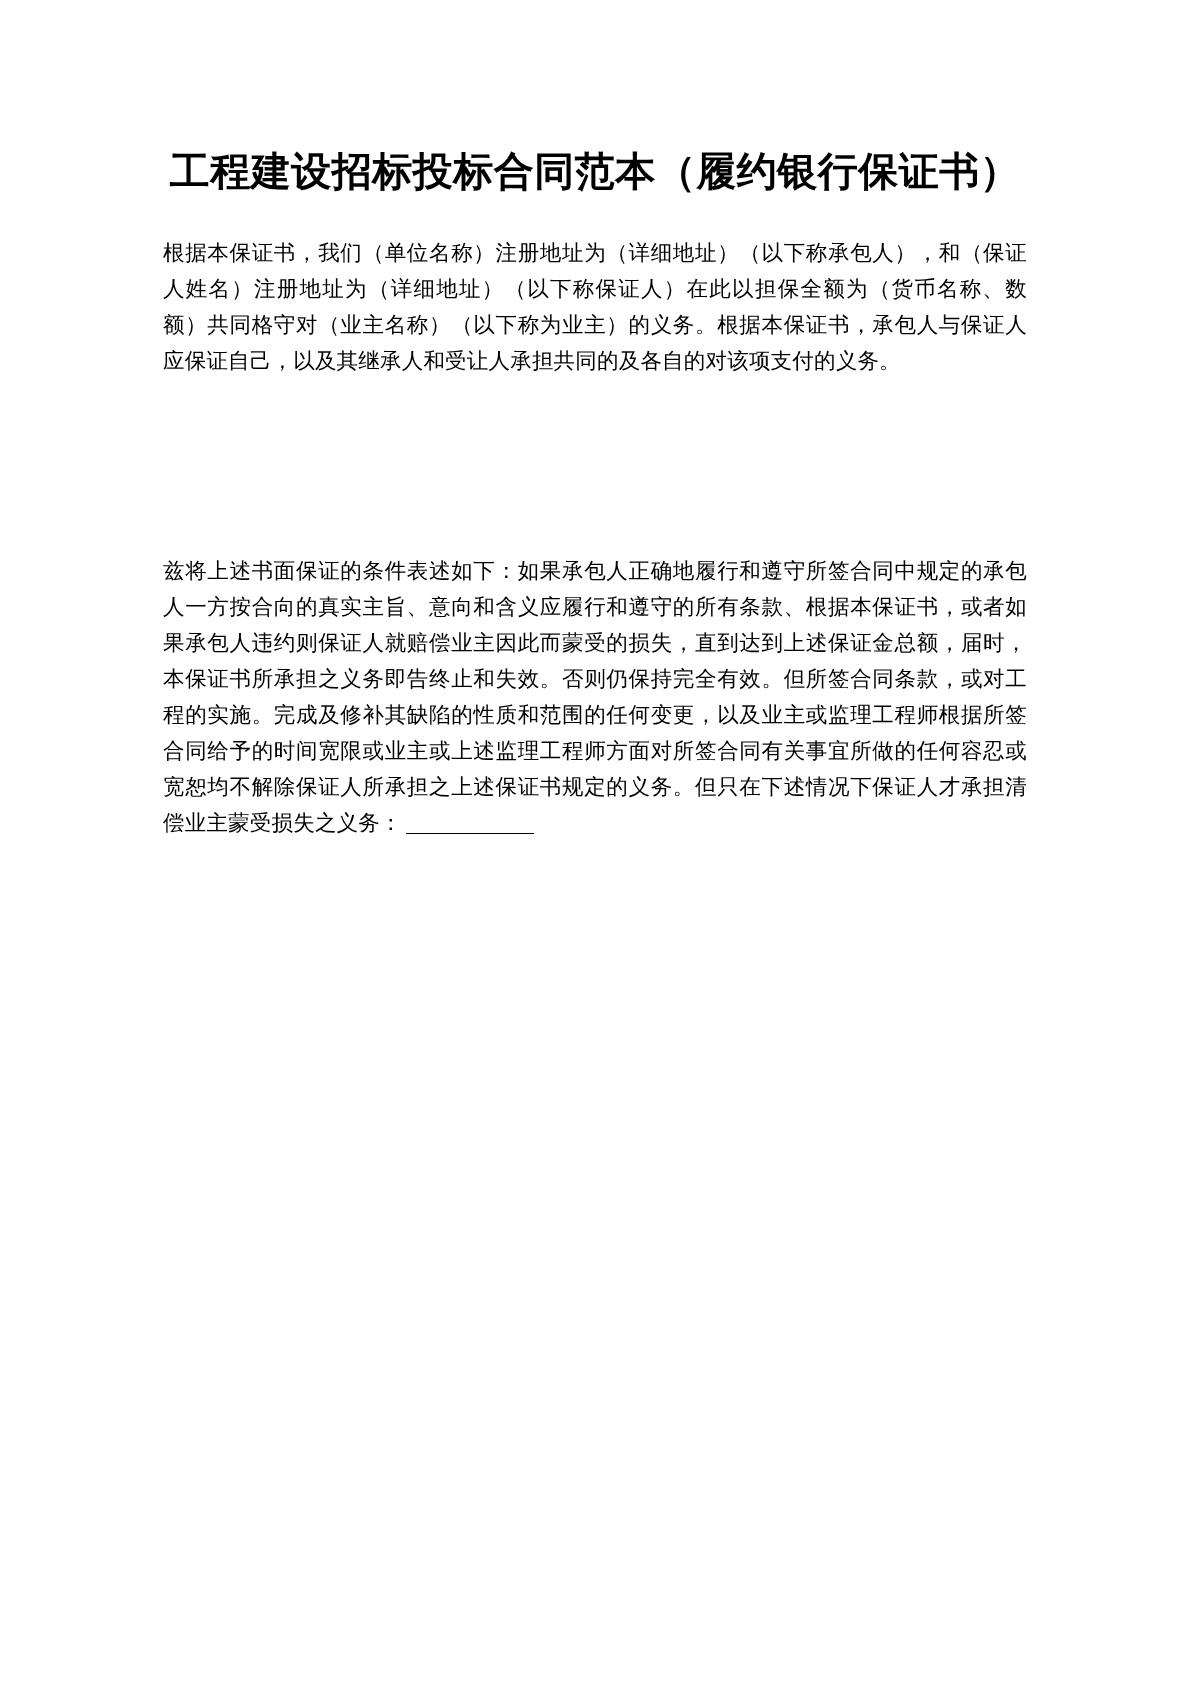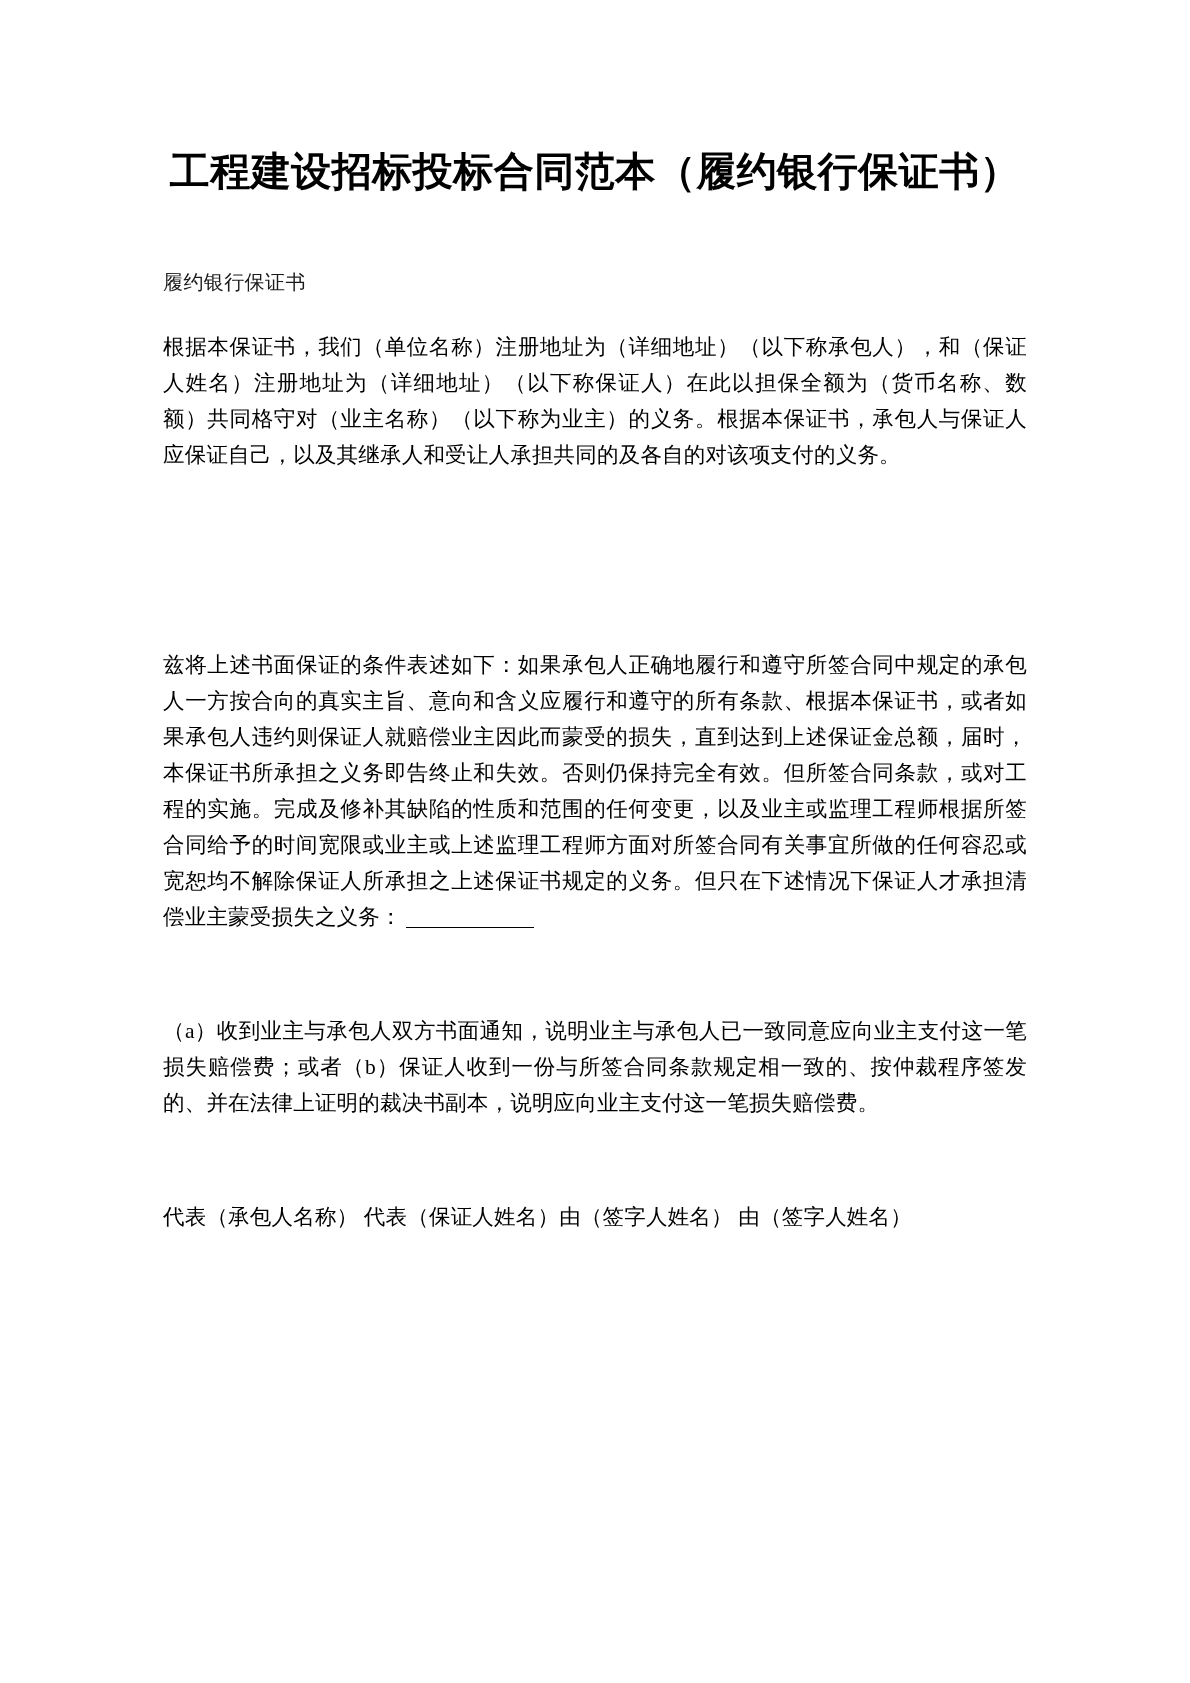--- a/index.html
+++ b/index.html
@@ -80,38 +80,33 @@
   }
 </style>
 </head>
 <body>
 
 <div class="page">
   <div class="content">
 
     <h1 class="doc-title">工程建设招标投标合同范本（履约银行保证书）</h1>
 
-    <div class="subtitle-block">
-      <p class="subtitle">履约银行保证书</p>
-    </div>
 
     <div class="body-stack">
 
       <p class="para">根据本保证书，我们（单位名称）注册地址为（详细地址）（以下称承包人），和（保证人姓名）注册地址为（详细地址）（以下称保证人）在此以担保全额为（货币名称、数额）共同格守对（业主名称）（以下称为业主）的义务。根据本保证书，承包人与保证人应保证自己，以及其继承人和受让人承担共同的及各自的对该项支付的义务。</p>
 
       <div class="gap-1"></div>
 
 
       <div class="gap-2"></div>
 
       <p class="para"><span>兹将上述书面保证的条件表述如下：如果承包人正确地履行和遵守所签合同中规定的承包人一方按合向的真实主旨、意向和含义应履行和遵守的所有条款、根据本保证书，或者如果承包人违约则保证人就赔偿业主因此而蒙受的损失，直到达到上述保证金总额，届时，本保证书所承担之义务即告终止和失效。否则仍保持完全有效。但所签合同条款，或对工程的实施。完成及修补其缺陷的性质和范围的任何变更，以及业主或监理工程师根据所签合同给予的时间宽限或业主或上述监理工程师方面对所签合同有关事宜所做的任何容忍或宽恕均不解除保证人所承担之上述保证书规定的义务。但只在下述情况下保证人才承担清偿业主蒙受损失之义务：</span><span class="blank-rule"></span></p>
 
       <div class="gap-3"></div>
 
-      <p class="para">（a）收到业主与承包人双方书面通知，说明业主与承包人已一致同意应向业主支付这一笔损失赔偿费；或者（b）保证人收到一份与所签合同条款规定相一致的、按仲裁程序签发的、并在法律上证明的裁决书副本，说明应向业主支付这一笔损失赔偿费。</p>
 
       <div class="gap-4"></div>
 
-      <p class="para sign-line">代表（承包人名称）  代表（保证人姓名）由（签字人姓名）  由（签字人姓名）</p>
 
     </div>
   </div>
 </div>
 
 </body></html>

